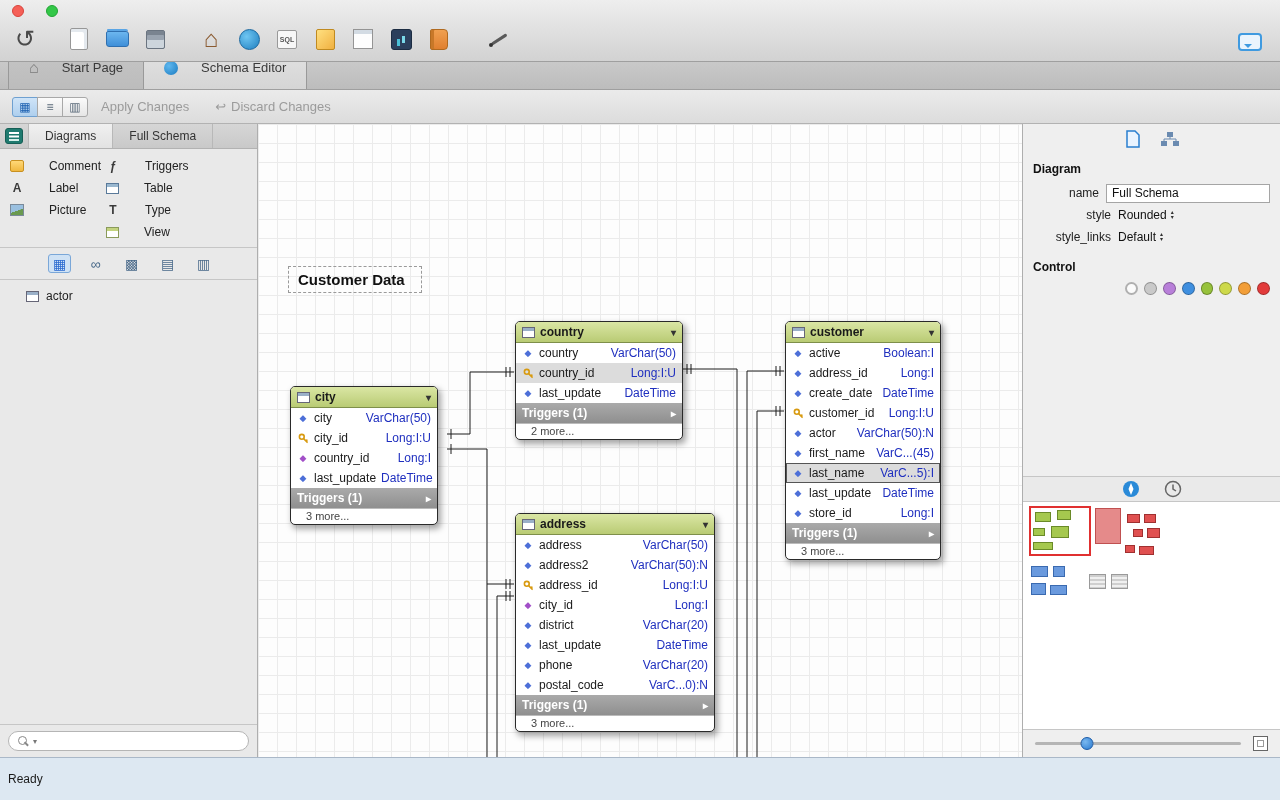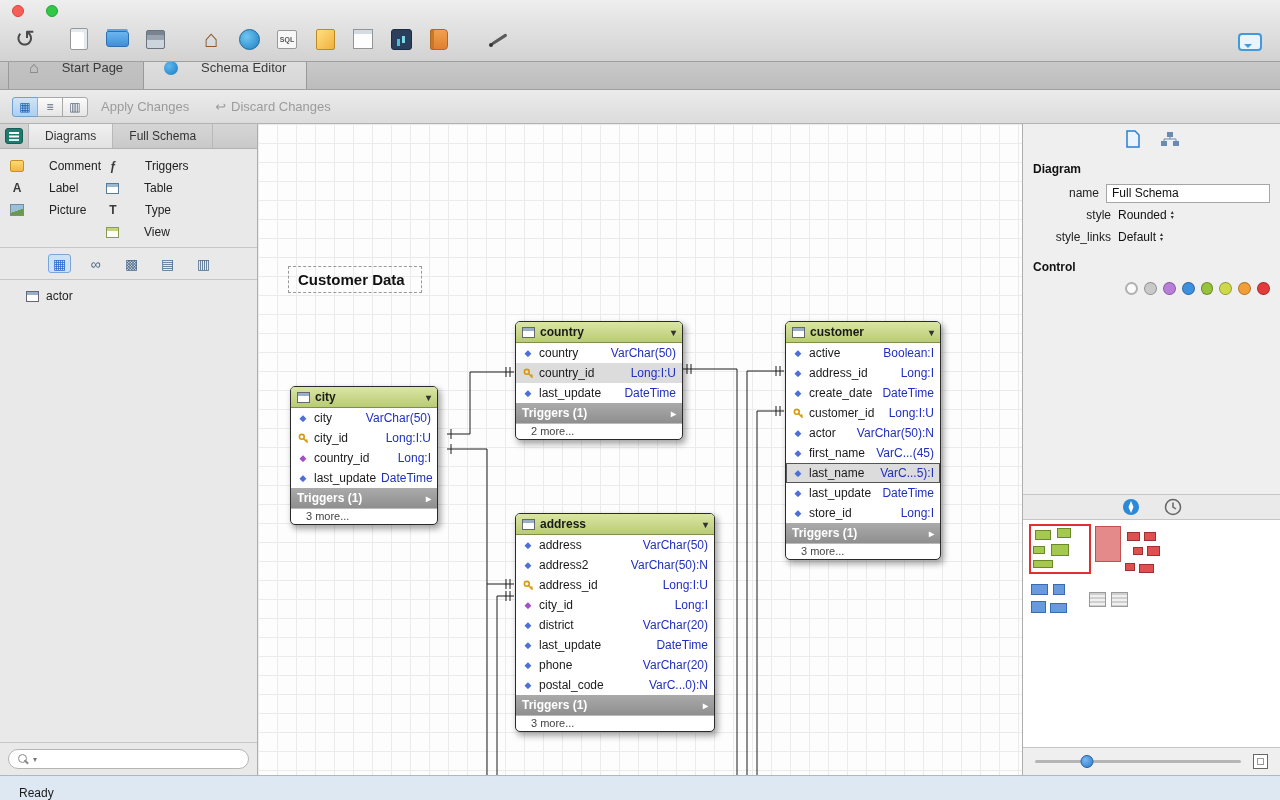--- a/index.html
+++ b/index.html
@@ -135,21 +135,21 @@
   .mm-red{background:#e05050;border-color:#a03030}
   .mm-blue{background:#6a9ade;border-color:#3a6ab0}
   .mm-list{background:repeating-linear-gradient(#cfcfcf 0 2px,#f0f0f0 2px 4px);border-color:#9a9a9a}
   .rp-zoom{height:27px;display:flex;align-items:center;padding:0 12px;gap:12px;flex:none}
   .zoom-track{flex:1;height:3px;background:#b5b5b5;border-radius:2px;position:relative}
   .zoom-thumb{position:absolute;top:-5px;width:13px;height:13px;border-radius:50%;background:radial-gradient(circle at 35% 35%,#7ab8f0,#2a7ad0);border:1px solid #1a5aa8;transform:translateX(-50%)}
   .fit-btn{width:15px;height:15px;border:1px solid #666;position:relative;background:#fff}
   .fit-btn::before{content:"";position:absolute;inset:3px;border:1px solid #9a9a9a}
 
   
-  .statusbar{height:25px;background:#dde8f2;border-top:1px solid #aab8c8;display:flex;align-items:flex-end;padding-left:19px;flex:none;color:#1a1a1a}
+  .statusbar{height:43px;background:#dde8f2;border-top:1px solid #aab8c8;display:flex;align-items:center;padding-left:8px;flex:none;color:#1a1a1a}
 </style>
 </head>
 <body>
 
 <div class="window">
 
   <div class="chrome">
     <div class="traffic">
       <span class="tl tl-close"></span>
       <span class="tl tl-zoom"></span>

